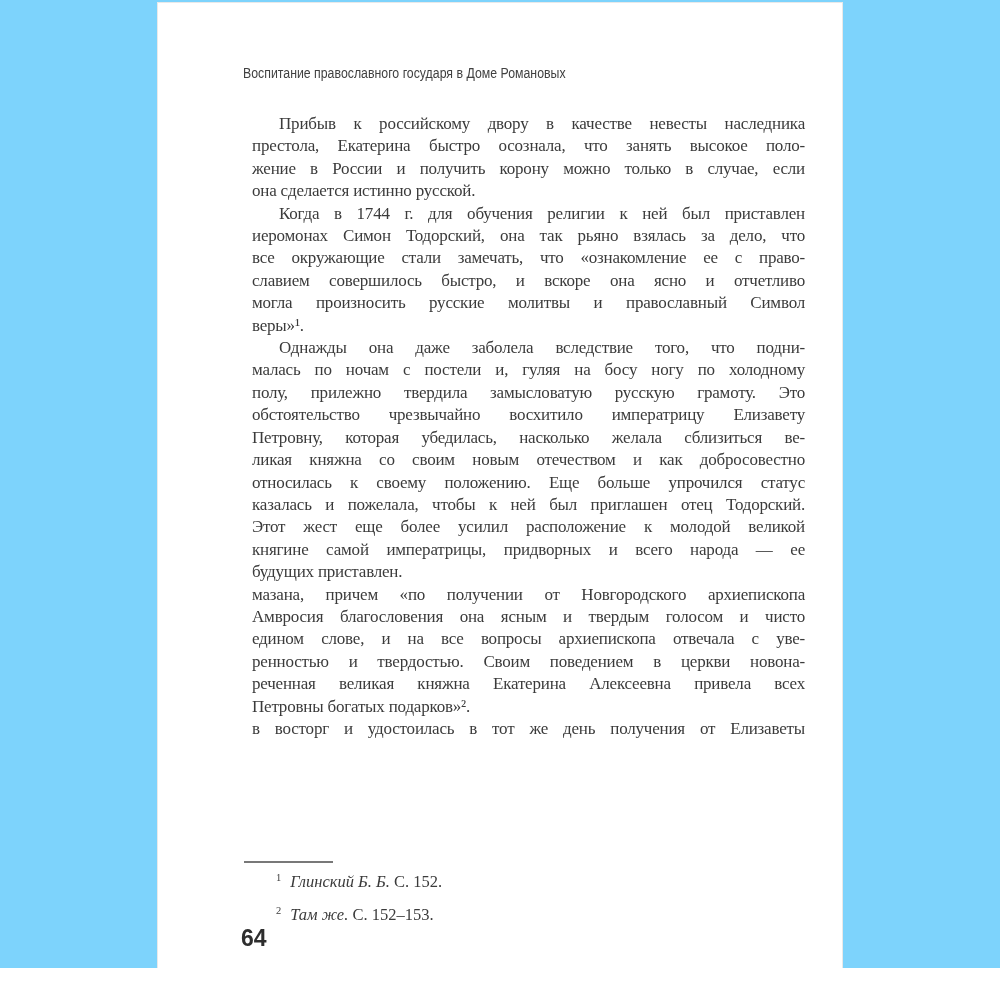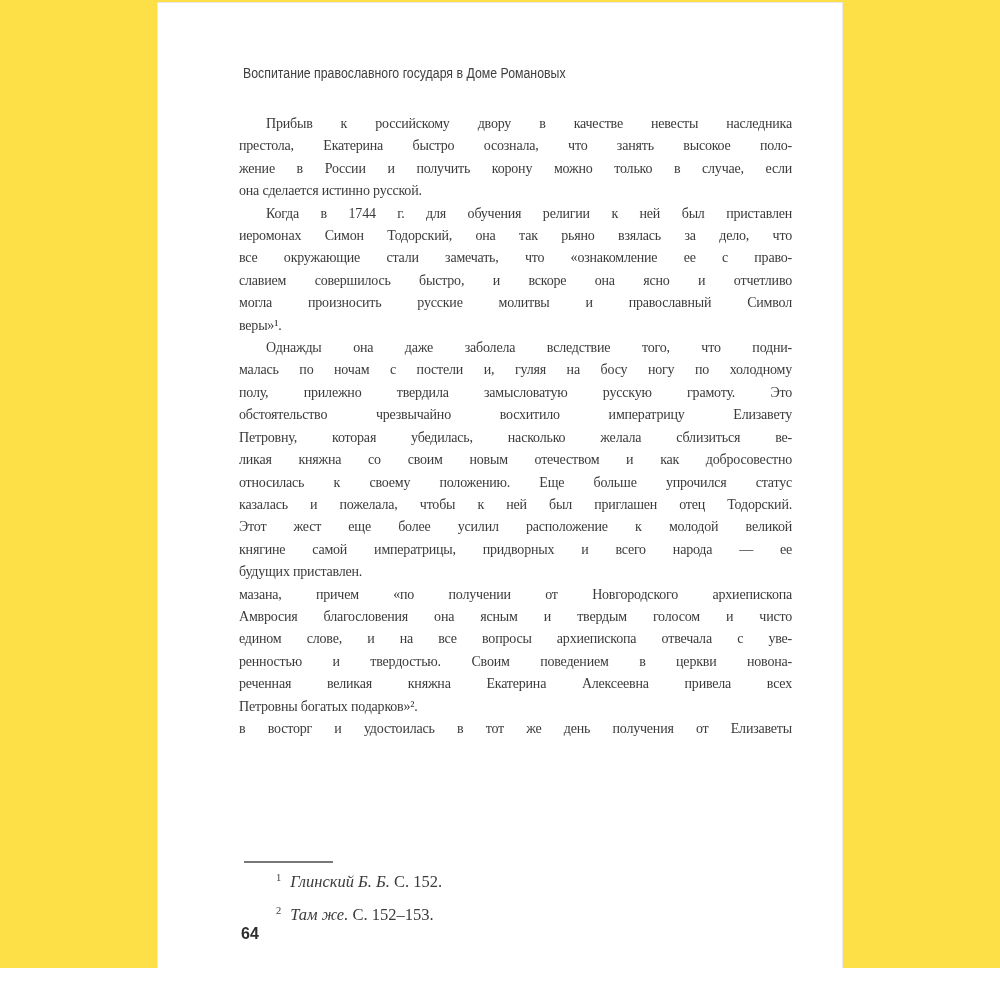--- a/index.html
+++ b/index.html
@@ -6,36 +6,36 @@
     --ink:#3b3b3b;
     --head:#414141;
     --pagenum:#2e2e2e;
     --border:#e9e9e9;
     --rule:#787878;
     --paper:#ffffff;
   }
   html,body{margin:0;padding:0;}
   body{background:#ffffff;font-family:"Liberation Serif", serif;}
   .canvas{
-    position:relative;width:1000px;height:968px;background:#fde047;overflow:hidden;
+    position:relative;width:1000px;height:968px;background:#7dd3fc;overflow:hidden;
   }
   .page{
     position:absolute;left:157px;top:2px;width:686px;height:993px;
     background:var(--paper);border:1px solid var(--border);box-sizing:border-box;
   }
   .running-head{
     position:absolute;left:85px;top:61px;
     font-family:"Liberation Sans", sans-serif;
     font-size:14px;line-height:18px;color:var(--head);
     transform:scaleX(0.88);transform-origin:0 0;white-space:nowrap;
     letter-spacing:0px;
   }
   .body-text{
-    position:absolute;left:81px;top:110px;width:553px;
-    font-size:14px;line-height:22.4px;color:var(--ink);
+    position:absolute;left:94px;top:110px;width:553px;
+    font-size:17px;line-height:22.4px;color:var(--ink);
     letter-spacing:-0.2px;
   }
   .body-text .line{
     text-align:justify;text-align-last:justify;
     min-height:22.4px;
   }
   .body-text .line.first{text-indent:27px;}
   .body-text .line.last{text-align-last:left;}
   .footnote-rule{
     position:absolute;left:86px;top:858px;width:89px;height:2px;
@@ -47,21 +47,21 @@
   }
   .fn-row{padding-left:32px;}
   .fn-marker{
     font-size:10.5px;vertical-align:6px;margin-right:9px;
   }
   .fn-source{font-style:italic;}
   .fn-ref{font-style:normal;}
   .page-number{
     position:absolute;left:83px;top:922px;
     font-family:"Liberation Sans", sans-serif;
-    font-weight:bold;font-size:16px;color:var(--pagenum);
+    font-weight:bold;font-size:23px;color:var(--pagenum);
   }
 </style>
 </head>
 <body>
 
 <div class="canvas">
   <div class="page">
 
     <div class="running-head">Воспитание православного государя в Доме Романовых</div>
 

